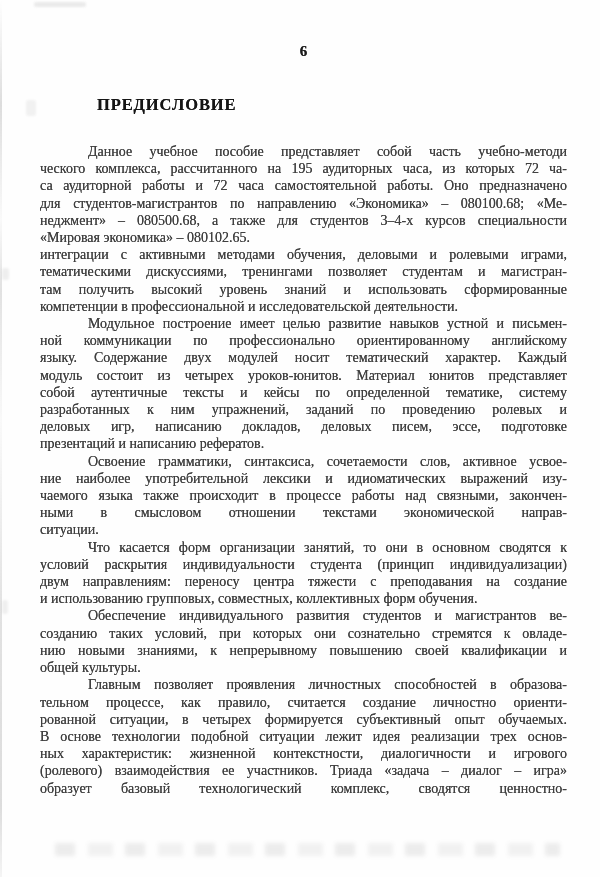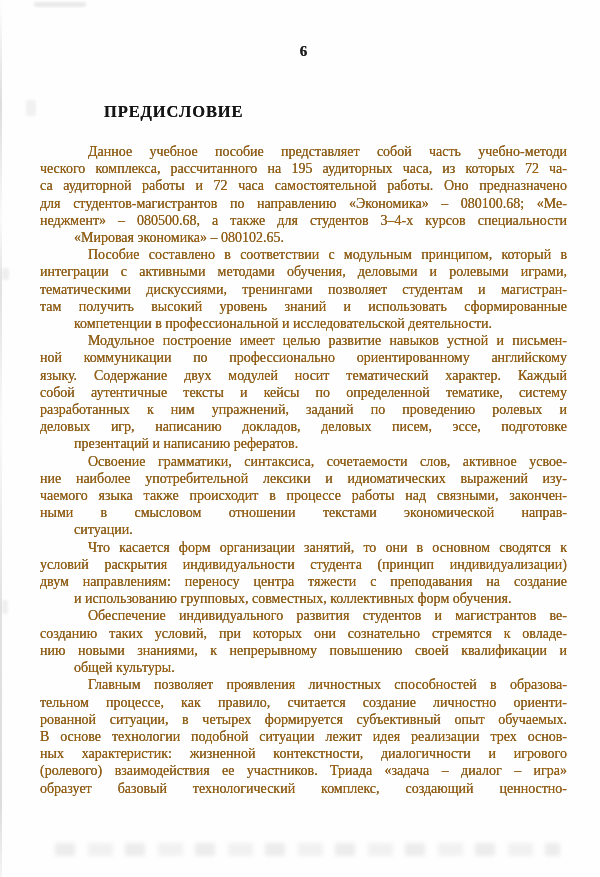--- a/index.html
+++ b/index.html
@@ -47,56 +47,56 @@
   }
   .heading {
     position: absolute; top: 86px; left: 88px;
     font-size: 16.5px; font-weight: bold; letter-spacing: .9px;
     color: #151515;
     text-shadow: 0 0 .5px rgba(21,21,21,.85);
   }
   .text-block {
     position: absolute; top: 143px; left: 40px; width: 527px;
     font-size: 14px; line-height: 17.2px;
-    color: #a16207;
+    color: #404040;
     text-shadow: 0 0 .4px rgba(26,26,26,.8);
   }
   .line { text-align: justify; text-align-last: justify; }
   .line.first { text-indent: 48px; }
-  .line.end { text-align-last: left; margin-left: 34px; }
+  .line.end { text-align-last: left; }
 </style>
 </head>
 <body>
 
 <div class="page">
   <div class="edge-left"></div>
   <div class="speck s1"></div>
   <div class="speck s2"></div>
   <div class="speck s3"></div>
   <div class="speck s4"></div>
 
   <div class="page-number">6</div>
 
-  <h1 class="heading" style="margin:16px;">ПРЕДИСЛОВИЕ</h1>
+  <h1 class="heading" style="margin:9px;">ПРЕДИСЛОВИЕ</h1>
 
   <div class="text-block">
       <div class="line first">Данное учебное пособие представляет собой часть учебно-методи</div>
       <div class="line">ческого комплекса, рассчитанного на 195 аудиторных часа, из которых 72 ча-</div>
       <div class="line">са аудиторной работы и 72 часа самостоятельной работы. Оно предназначено</div>
       <div class="line">для студентов-магистрантов по направлению «Экономика» – 080100.68; «Ме-</div>
       <div class="line">неджмент» – 080500.68, а также для студентов 3–4-х курсов специальности</div>
       <div class="line end">«Мировая экономика» – 080102.65.</div>
-      <div class="line first">Пособие составлено в соответствии с модульным принципом, который в</div>
       <div class="line">интеграции с активными методами обучения, деловыми и ролевыми играми,</div>
       <div class="line">тематическими дискуссиями, тренингами позволяет студентам и магистран-</div>
       <div class="line">там получить высокий уровень знаний и использовать сформированные</div>
       <div class="line end">компетенции в профессиональной и исследовательской деятельности.</div>
       <div class="line first">Модульное построение имеет целью развитие навыков устной и письмен-</div>
       <div class="line">ной коммуникации по профессионально ориентированному английскому</div>
       <div class="line">языку. Содержание двух модулей носит тематический характер. Каждый</div>
+      <div class="line">модуль состоит из четырех уроков-юнитов. Материал юнитов представляет</div>
       <div class="line">собой аутентичные тексты и кейсы по определенной тематике, систему</div>
       <div class="line">разработанных к ним упражнений, заданий по проведению ролевых и</div>
       <div class="line">деловых игр, написанию докладов, деловых писем, эссе, подготовке</div>
       <div class="line end">презентаций и написанию рефератов.</div>
       <div class="line first">Освоение грамматики, синтаксиса, сочетаемости слов, активное усвое-</div>
       <div class="line">ние наиболее употребительной лексики и идиоматических выражений изу-</div>
       <div class="line">чаемого языка также происходит в процессе работы над связными, закончен-</div>
       <div class="line">ными в смысловом отношении текстами экономической направ-</div>
       <div class="line end">ситуации.</div>
       <div class="line first">Что касается форм организации занятий, то они в основном сводятся к</div>
@@ -106,17 +106,17 @@
       <div class="line first">Обеспечение индивидуального развития студентов и магистрантов ве-</div>
       <div class="line">созданию таких условий, при которых они сознательно стремятся к овладе-</div>
       <div class="line">нию новыми знаниями, к непрерывному повышению своей квалификации и</div>
       <div class="line end">общей культуры.</div>
       <div class="line first">Главным позволяет проявления личностных способностей в образова-</div>
       <div class="line">тельном процессе, как правило, считается создание личностно ориенти-</div>
       <div class="line">рованной ситуации, в четырех формируется субъективный опыт обучаемых.</div>
       <div class="line">В основе технологии подобной ситуации лежит идея реализации трех основ-</div>
       <div class="line">ных характеристик: жизненной контекстности, диалогичности и игрового</div>
       <div class="line">(ролевого) взаимодействия ее участников. Триада «задача – диалог – игра»</div>
-      <div class="line">образует базовый технологический комплекс, создающий ценностно-</div>
+      <div class="line">образует базовый технологический комплекс, сводятся ценностно-</div>
     </div>
 
   <div class="ghost-line"></div>
 </div>
 
 </body></html>

